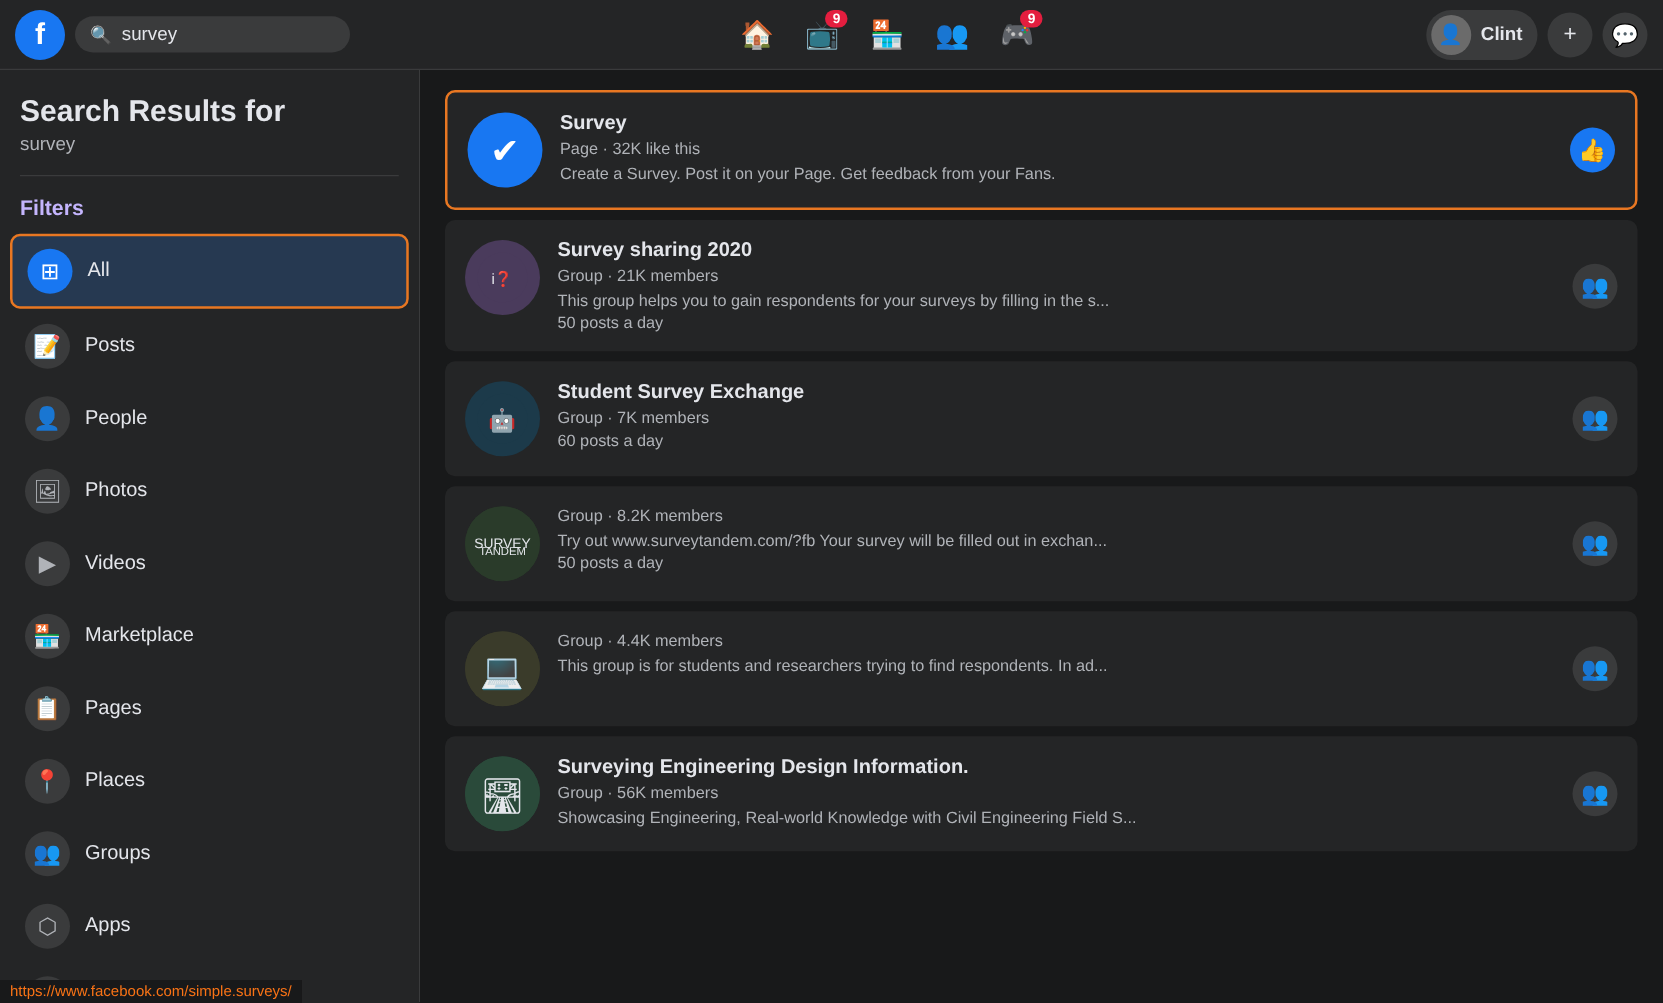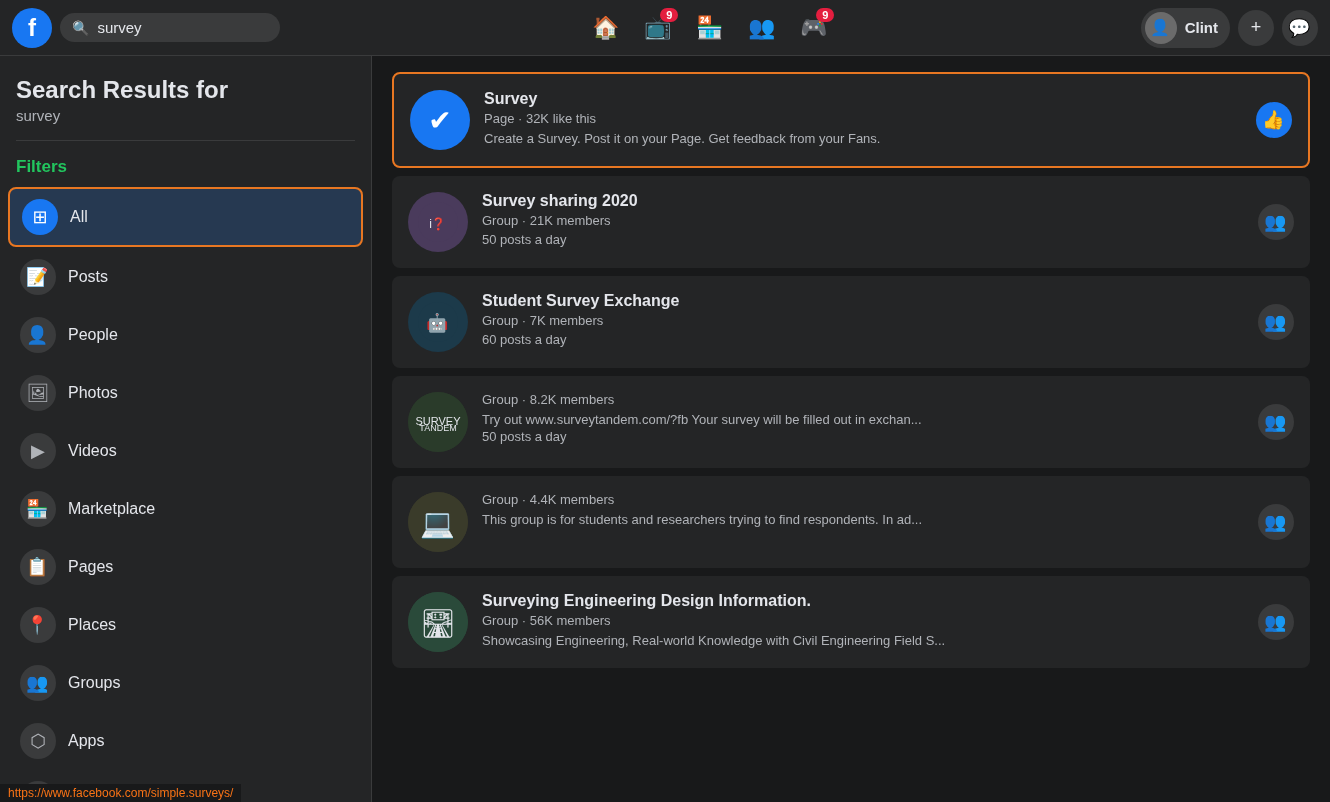--- a/index.html
+++ b/index.html
@@ -94,21 +94,21 @@
 
     
     .layout {
       display: flex;
       margin-top: 56px;
       height: calc(802px - 56px);
     }
 
     
     .sidebar {
-      width: 372px;
+      width: 336px;
       flex-shrink: 0;
       background: #242526;
       border-right: 1px solid #3a3b3c;
       overflow-y: auto;
       padding: 12px 0;
     }
     .sidebar-header {
       padding: 8px 16px 4px;
     }
     .sidebar-title {
@@ -117,21 +117,21 @@
     }
     .sidebar-subtitle {
       font-size: 15px; color: #b0b3b8; margin-top: 2px;
     }
     .sidebar-divider {
       height: 1px; background: #3a3b3c;
       margin: 12px 16px;
     }
     .sidebar-section-label {
       padding: 4px 16px 8px;
-      font-size: 17px; font-weight: 700; color: #22c55e;
+      font-size: 17px; font-weight: 700; color: #c4b5fd;
     }
     .sidebar-item {
       display: flex; align-items: center;
       padding: 10px 12px;
       margin: 2px 8px;
       border-radius: 8px;
       cursor: pointer;
       gap: 12px;
     }
     .sidebar-item.active {
@@ -365,20 +365,21 @@
     <div class="result-card">
       <div class="result-thumb thumb-group1">
         <svg width="40" height="40" viewBox="0 0 40 40" fill="none">
           <circle cx="20" cy="20" r="20" fill="#4a3b5c"></circle>
           <text x="50%" y="55%" text-anchor="middle" fill="#e4e6eb" font-size="12" dy=".3em">i❓</text>
         </svg>
       </div>
       <div class="result-info">
         <div class="result-title">Survey sharing 2020</div>
         <div class="result-meta">Group · 21K members</div>
+        <div class="result-desc">This group helps you to gain respondents for your surveys by filling in the s...</div>
         <div class="result-posts">50 posts a day</div>
       </div>
       <div class="result-action">
         <span>👥</span>
       </div>
     </div>
 
     <div class="result-card">
       <div class="result-thumb thumb-group2">
         <svg width="40" height="40" viewBox="0 0 40 40">

